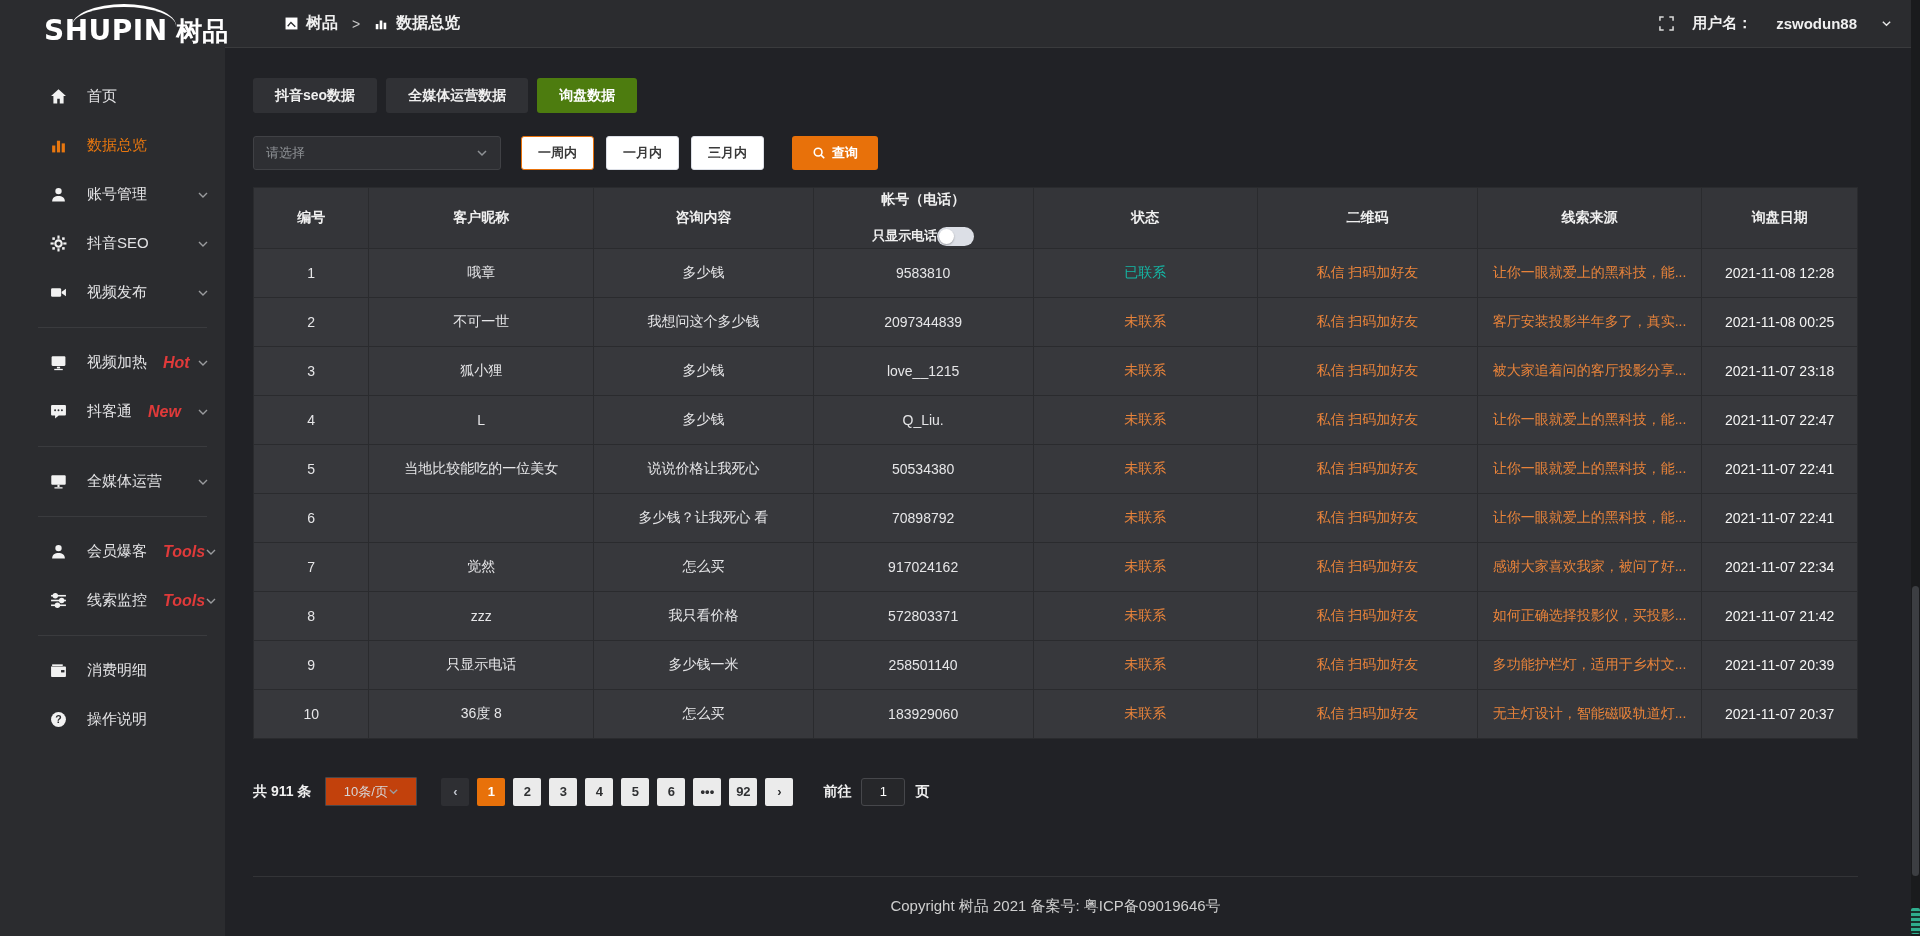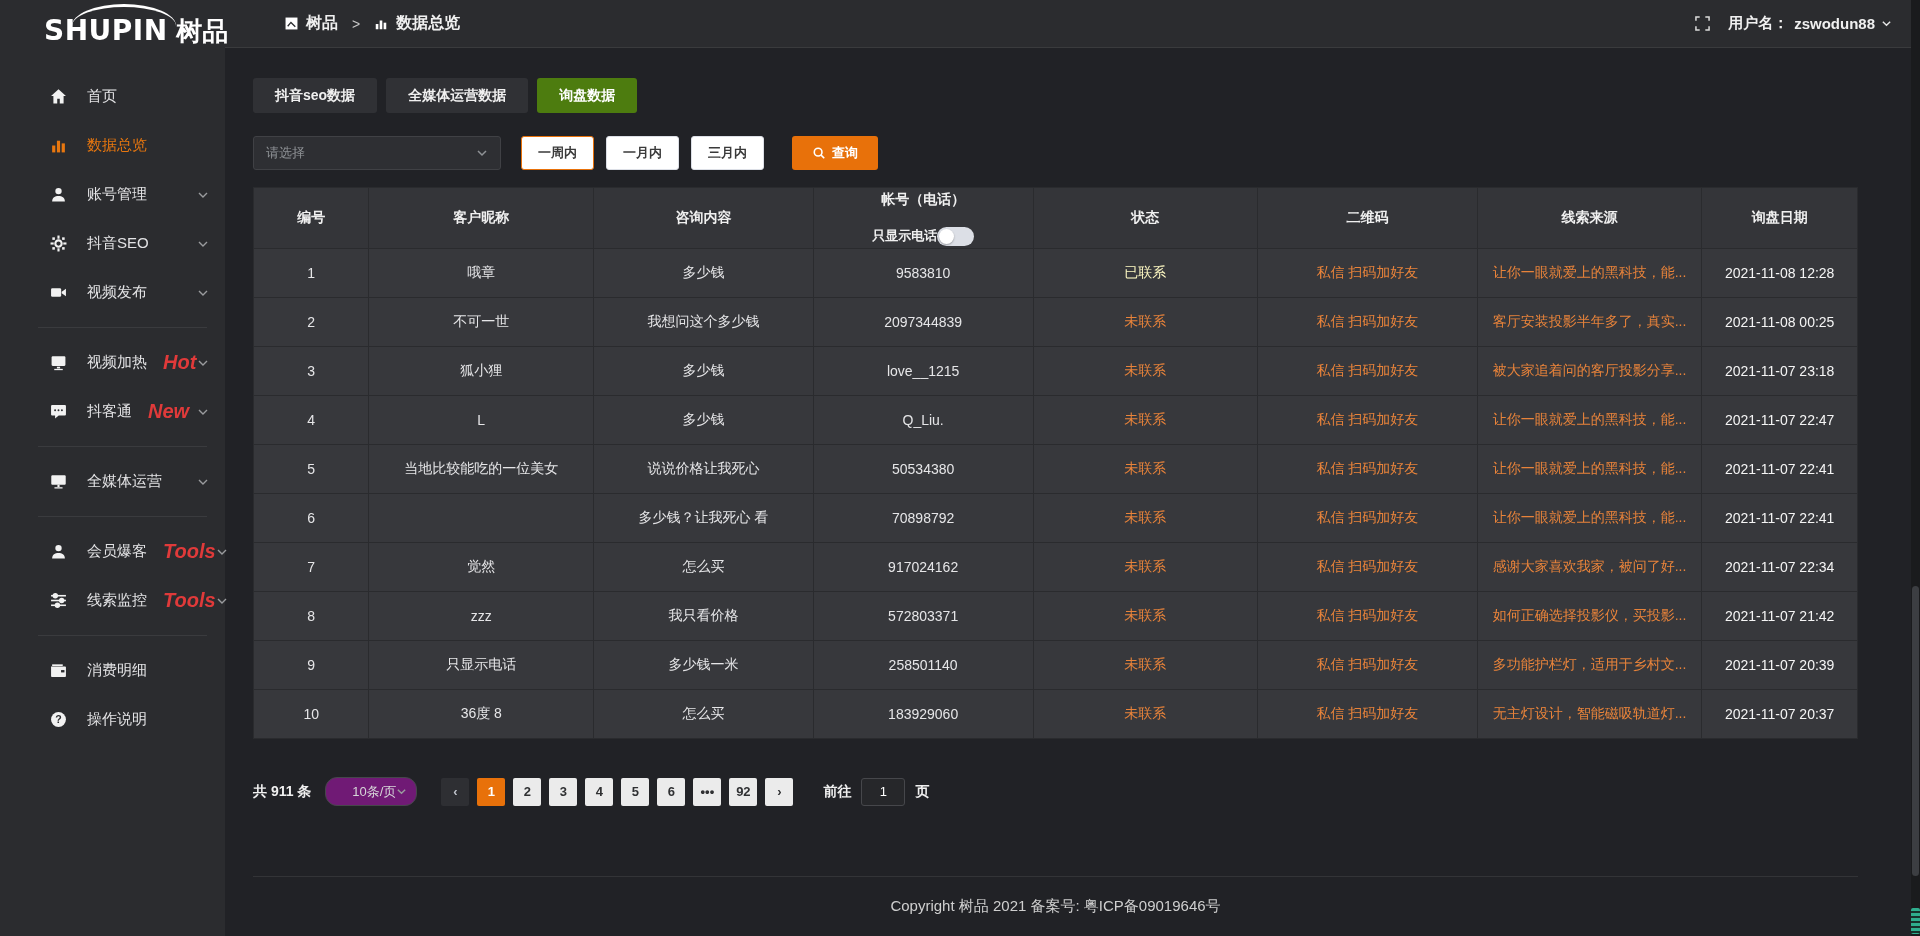--- a/index.html
+++ b/index.html
@@ -11,35 +11,35 @@
   .logo { position:relative; padding:14px 0 10px 24px; height:64px; white-space:nowrap; }
   .logo-arc { position:absolute; left:52px; top:4px; width:104px; height:22px; border-top:3px solid #fff; border-radius:50% 50% 0 0 / 100% 100% 0 0; }
   .logo-en { font-size:28px; font-weight:800; color:#fff; letter-spacing:0.5px; font-family:"DejaVu Sans",sans-serif; }
   .logo-cn { font-size:26px; font-weight:800; color:#fff; margin-left:4px; }
   .nav { padding-top:8px; }
   .nav-item { display:flex; align-items:center; height:49px; padding:0 16px 0 30px; cursor:pointer; font-size:15px; color:#e3e3e5; }
   .nav-item .mi { width:17px; height:17px; margin-right:20px; display:inline-flex; color:#f2f2f2; flex:none; }
   .nav-item .mi svg { width:17px; height:17px; }
   .nav-item.active, .nav-item.active .mi { color:#e8770f; }
   .nav-label { flex:none; }
-  .nav-badge { font-style:italic; font-weight:700; font-size:20px; margin-left:16px;text-align:center; }
+  .nav-badge { font-style:italic; font-weight:700; font-size:16px; margin-left:16px;text-align:center; }
   .nav-badge.red { color:#e03a3a; }
   .nav-badge.gold { color:#eebf3f; }
   .nav-chev { margin-left:auto; color:#9a9b9e; display:inline-flex; }
   .nav-divider { height:1px; background:#3a3b3e; margin:10px 18px; }
 
   
   .main { flex:1; display:flex; flex-direction:column; height:100%; position:relative; }
   .topbar { height:48px; background:#2b2c2f; display:flex; align-items:center; justify-content:space-between; padding:0 28px 0 60px; border-bottom:1px solid #3a3b3d; }
   .breadcrumb { display:flex; align-items:center; color:#f0f0f0; font-size:16px; font-weight:700; gap:8px; }
   .crumb-icon { display:inline-flex; color:#fff; }
   .crumb-sep { color:#c9c9c9; font-weight:400; font-size:14px; padding:0 6px; }
   .user-area { display:flex; align-items:center; gap:18px; color:#f0f0f0; font-size:15px; font-weight:700; }
   .fs-icon { display:inline-flex; color:#dcdcdc; cursor:pointer; }
-  .user-name { display:flex; align-items:center; gap:6px; cursor:pointer; }
+  .user-name { display:flex; align-items:center; gap:24px; cursor:pointer; }
 
   .content { flex:1; padding:0 62px 0 28px; position:relative; }
 
   
   .tabs { display:flex; gap:9px; margin-top:30px; }
   .tab { height:35px; padding:0 22px; background:#303135; color:#f0f0f0; border:none; font-size:14px; font-weight:700; border-radius:3px; cursor:pointer; font-family:inherit; }
   .tab.active { background:#4d7c0f; color:#fff; }
 
   
   .filter-row { display:flex; align-items:center; margin-top:23px; gap:14px; }
@@ -51,27 +51,27 @@
 
   
   table { width:100%; margin-top:17px; border-collapse:collapse; table-layout:fixed; background:#37383c; }
   th { background:#343539; height:61px; font-size:14px; color:#f0f0f0; font-weight:700; border:1px solid #2a2b2e; text-align:center; }
   td { height:49px; font-size:14px; color:#e6e6e8; border:1px solid #2a2b2e; text-align:center; overflow:hidden; white-space:nowrap; text-overflow:ellipsis; padding:0 8px; }
   .th-sub { display:flex; align-items:center; justify-content:center; gap:0; margin-top:18px; font-size:13px; font-weight:700; }
   .toggle { width:37px; height:19px; background:#dcdfe6; border-radius:10px; position:relative; cursor:pointer; flex:none; }
   .toggle .knob { position:absolute; left:2px; top:2px; width:15px; height:15px; border-radius:50%; background:#fff; box-shadow:0 1px 2px rgba(0,0,0,.3); }
   td.orange { color:#e8833a; cursor:pointer; }
   td.status-pending { color:#e8833a; }
-  td.status-contacted { color:#fef9c3; }
+  td.status-contacted { color:#14b8a6; }
   td.date { color:#f5f5f5; }
 
   
   .pagination { display:flex; align-items:center; margin-top:38px; gap:14px; color:#f0f0f0; font-size:14px; }
   .pg-total { font-weight:700; }
-  .pg-size { width:92px; height:29px; background:#701a75; border:1px solid #46474b; border-radius:12px; display:flex; align-items:center; justify-content:flex-end; padding:0 9px; color:#d6d6d8; font-size:13px; cursor:pointer; }
+  .pg-size { width:92px; height:29px; background:#c2410c; border:1px solid #46474b; border-radius:1px; display:flex; align-items:center; justify-content:center; padding:0 9px; color:#d6d6d8; font-size:13px; cursor:pointer; }
   .pager { display:flex; gap:8px; margin-left:10px; }
   .pg-btn { min-width:28px; height:28px; border:none; border-radius:2px; background:#ebebeb; color:#303133; font-size:13px; font-weight:700; cursor:pointer; padding:0 6px; font-family:inherit; }
   .pg-btn.dark { background:#2e2f33; color:#c0c4cc; }
   .pg-btn.active { background:#e8710a; color:#fff; }
   .pg-goto { display:flex; align-items:center; gap:10px; margin-left:16px; font-weight:700; }
   .pg-input { width:44px; height:28px; background:#26272a; border:1px solid #46474b; border-radius:3px; color:#fff; text-align:center; font-size:13px; font-family:inherit; }
 
   
   .footer { position:absolute; left:28px; right:62px; bottom:0; height:60px; border-top:1px solid #333437; display:flex; align-items:center; justify-content:center; color:#cfcfcf; font-size:15px; }
 

